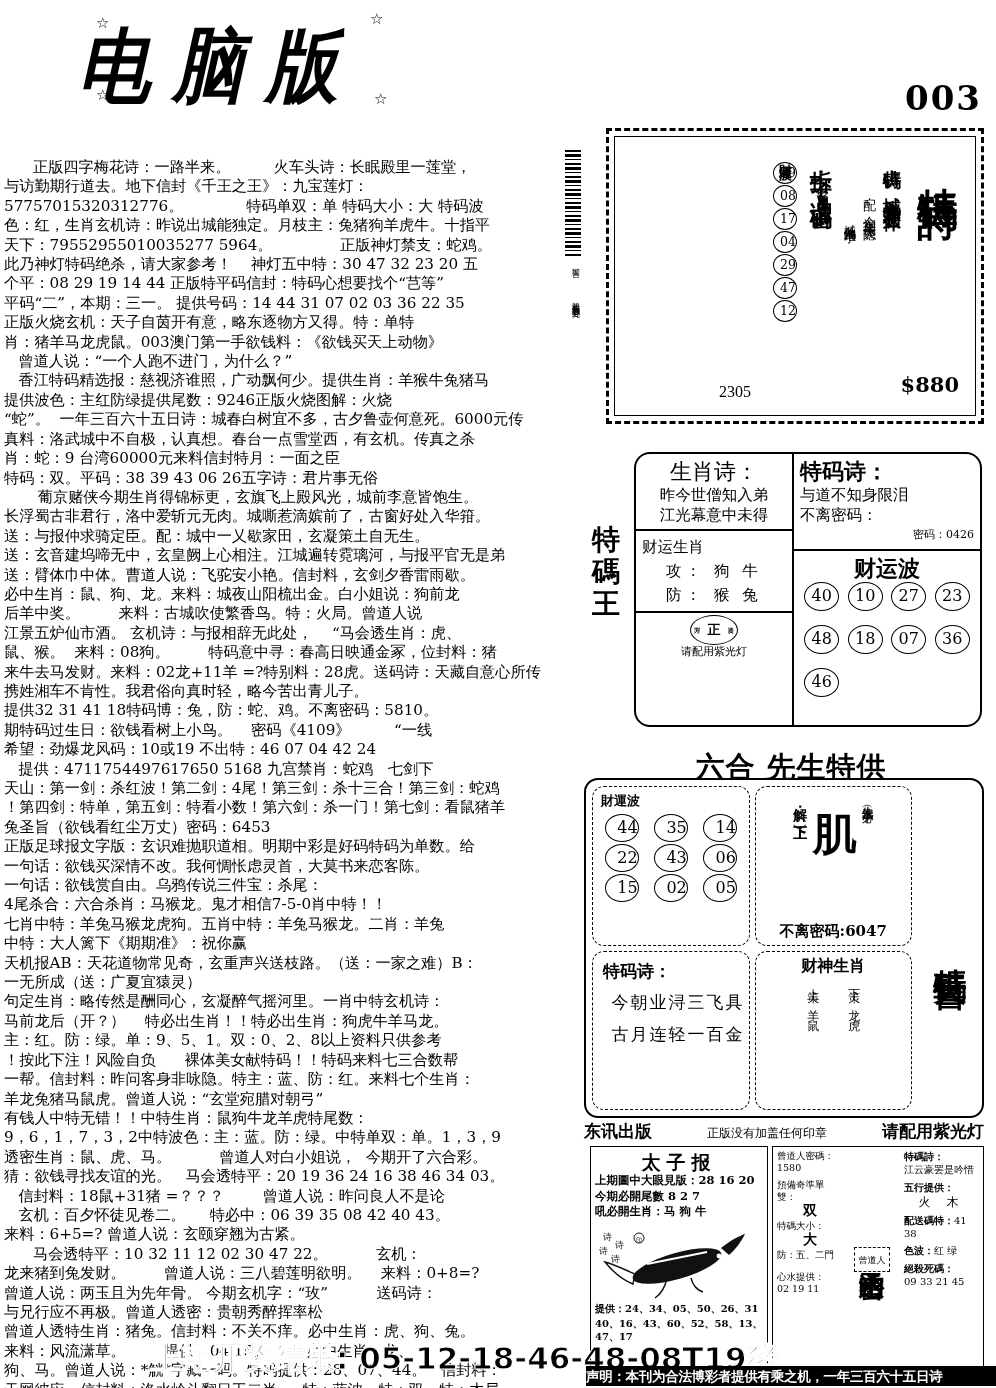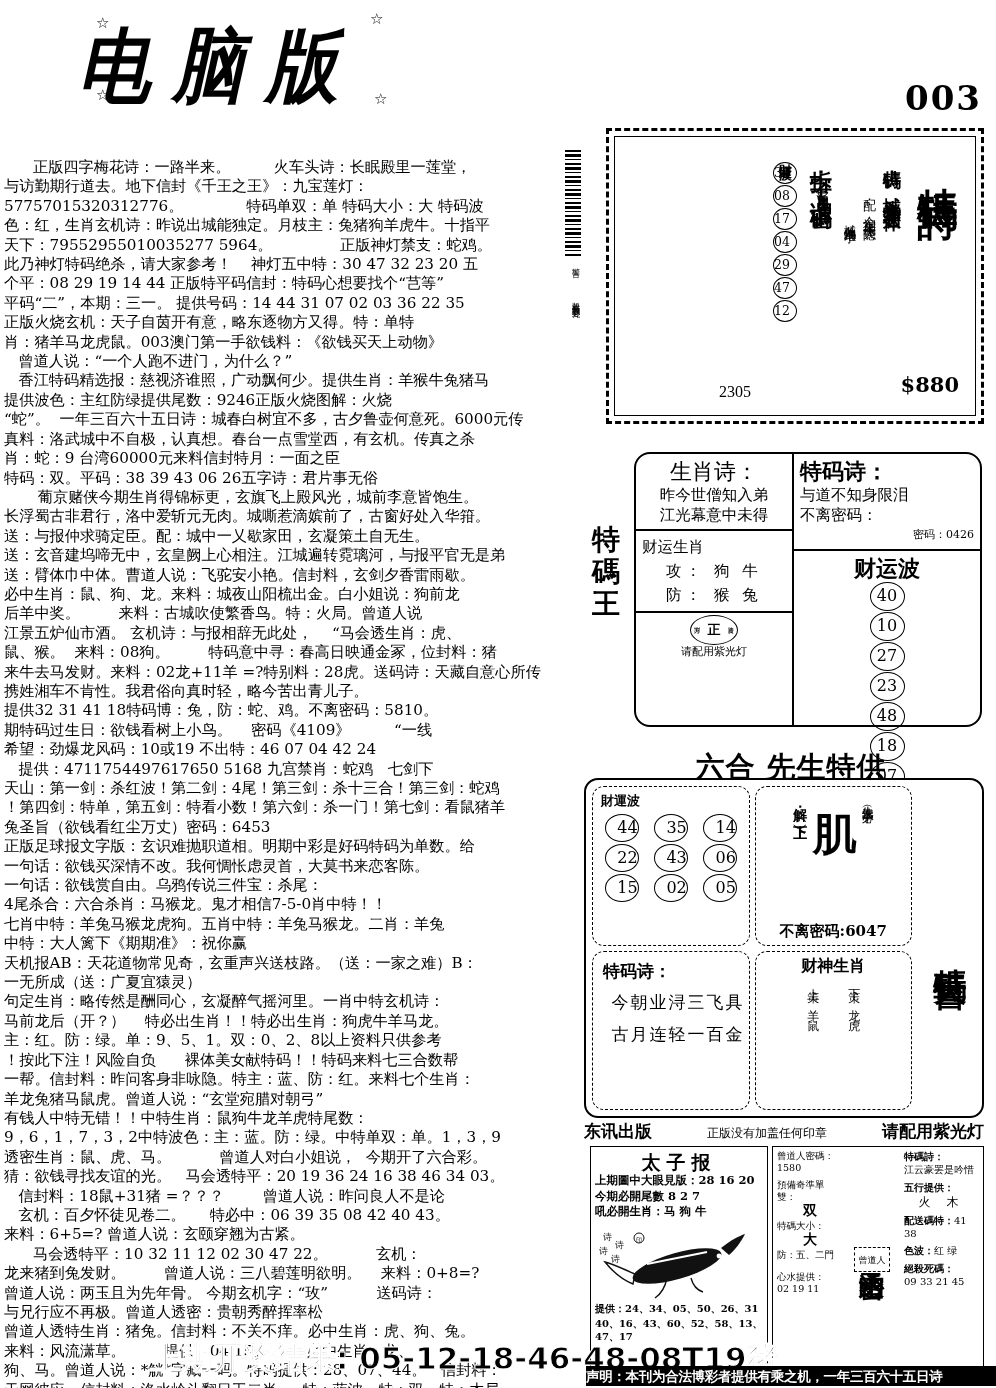--- a/index.html
+++ b/index.html
@@ -60,21 +60,21 @@
   .p1-chai{font-size:22px;line-height:26px;letter-spacing:3px;
       font-weight:bold;margin:10px 8px 0 6px;}
   .p1-chai .small{font-size:11px;letter-spacing:0;}
   .p1-code{position:absolute;left:104px;bottom:14px;font-size:16px;
       font-family:Liberation Serif, serif;}
   .p1-wave{margin:10px 6px 0 6px;display:flex;flex-direction:column;
       align-items:center;}
   .p1-wave .lbl{writing-mode:vertical-rl;font-size:13px;letter-spacing:2px;
       font-weight:bold;margin-bottom:2px;}
   .ball{width:22px;height:20px;border:1.3px solid #000;border-radius:50%;
-      font-size:12.5px;line-height:19px;text-align:left;margin:1px 0;
+      font-size:12.5px;line-height:19px;text-align:right;margin:1px 0;
       font-family:"DejaVu Serif","Liberation Serif",serif;}
 
   
   .panel2{position:absolute;left:634px;top:452px;width:348px;height:275px;
       border:2.5px solid #000;border-radius:16px;box-sizing:border-box;
       background:#fff;display:flex;}
   .p2-left{width:158px;border-right:2px solid #000;box-sizing:border-box;
       display:flex;flex-direction:column;}
   .p2-right{flex:1;display:flex;flex-direction:column;}
   .p2-cell{padding:4px 6px;box-sizing:border-box;
@@ -89,22 +89,22 @@
   .cysx .row{padding-left:24px;letter-spacing:4px;}
   .stampwrap{text-align:center;padding-top:2px;}
   .stamp{width:46px;height:28px;border:1.4px solid #000;border-radius:50%;
       margin:0 auto;font-size:13px;font-weight:bold;line-height:27px;
       position:relative;}
   .stamp .mini{position:absolute;font-size:6px;font-weight:normal;}
   .stamp .m1{left:3px;top:1px;} .stamp .m2{right:3px;top:1px;}
   .stamp .m3{left:3px;bottom:1px;} .stamp .m4{right:3px;bottom:1px;}
   .stamptxt{font-size:11px;line-height:14px;}
   .cybo-t{font-size:22px;font-weight:bold;text-align:center;line-height:26px;}
-  .cybo-grid{display:grid;grid-template-columns:repeat(1,1fr);
-      justify-items:center;row-gap:1px;margin-top:1px;}
+  .cybo-grid{display:grid;grid-template-columns:repeat(4,1fr);
+      justify-items:center;row-gap:14px;margin-top:1px;}
   .ball2{width:33px;height:27px;border:1.4px solid #000;border-radius:50%;
       font-size:16px;line-height:26px;text-align:center;
       font-family:"DejaVu Serif","Liberation Serif",serif;}
 
   
   .lh-title{position:absolute;left:596px;top:748px;width:390px;
       text-align:center;font-size:29px;font-weight:bold;letter-spacing:1px;
       font-family:"DejaVu Serif","Liberation Serif",serif;}
   .panel3{position:absolute;left:584px;top:778px;width:400px;height:340px;
       border:2.5px solid #000;border-radius:14px;box-sizing:border-box;

